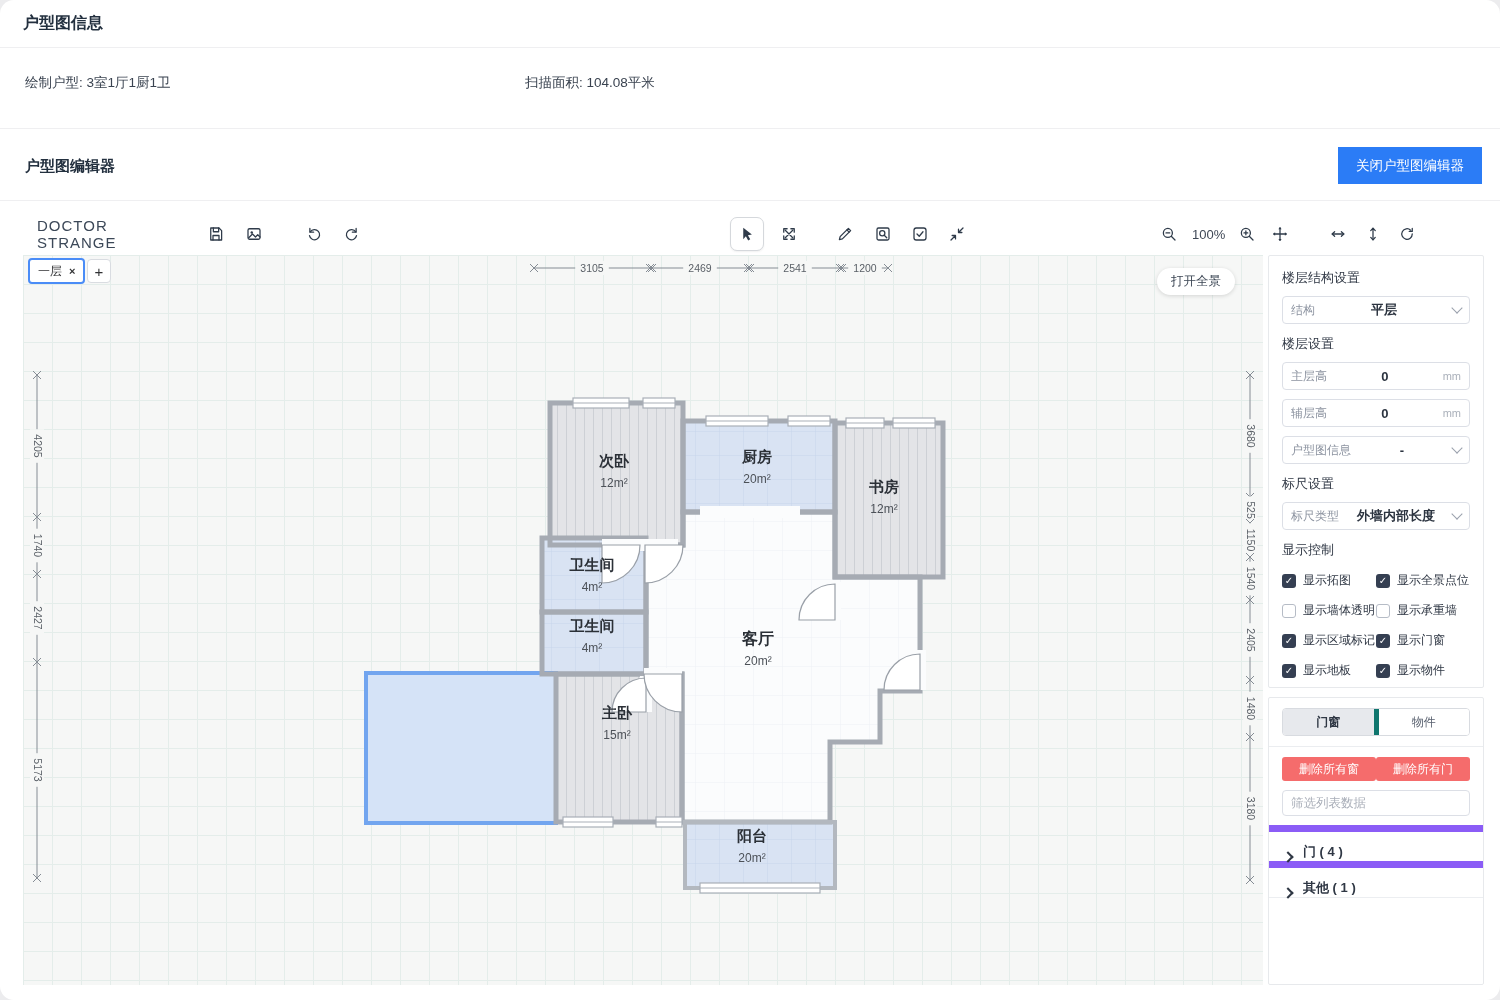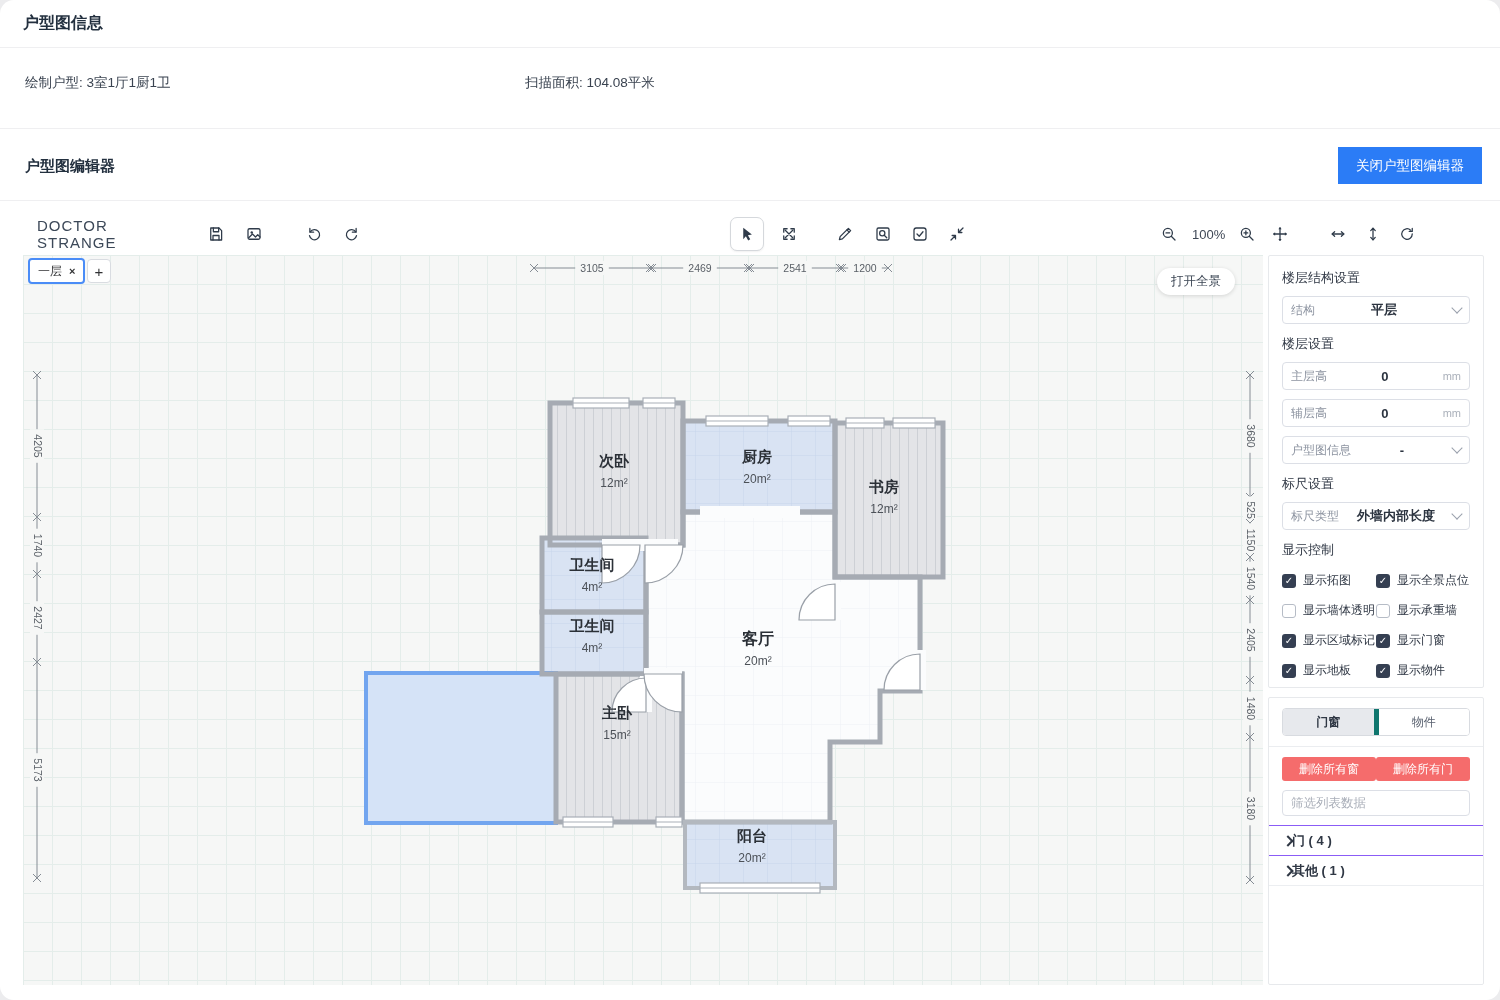--- a/index.html
+++ b/index.html
@@ -70,22 +70,22 @@
   .ptab{flex:1;display:flex;align-items:center;justify-content:center;font-size:12px;color:#5a6270;background:#fff;cursor:pointer;}
   .ptab.on{background:#e7e9ed;color:#2f3744;font-weight:bold;}
   .ptab + .ptab{border-left:5px solid #0f766e;}
   .wide-sep{height:1px;background:#ebedf0;margin:10px -13px 0;}
   .delrow{display:flex;gap:0;margin-top:10px;}
   .delbtn{flex:1;height:24px;background:#f56c6c;color:#fff;border:none;border-radius:3px;font-size:12px;cursor:pointer;}
   .filter{margin-top:9px;height:26px;border:1px solid #dcdfe6;border-radius:4px;width:100%;box-sizing:border-box;
           padding:0 8px;font-size:12.5px;color:#303133;}
   .filter::placeholder{color:#a9aeb8;}
   #groups{margin-top:9px;}
-  .grp{height:29px;display:flex;align-items:center;font-size:13px;font-weight:bold;color:#2f3744;
-       border-top:1px solid #8b5cf6;margin:0 -13px;padding:0 15px;cursor:pointer;}
+  .grp{height:29px;display:flex;align-items:flex-end;gap:11px;font-size:13px;font-weight:bold;color:#2f3744;
+       border-top:7px solid #8b5cf6;margin:0 -13px;padding:0 15px;cursor:pointer;}
   .grp:last-child{border-bottom:1px solid #eceef1;}
   .gchev{width:6px;height:6px;border-top:2px solid #2f3744;border-right:2px solid #2f3744;transform:rotate(45deg);flex:none;}
 </style>
 </head>
 <body>
 
 <div id="app">
   <div class="page-title">户型图信息</div>
   <div class="divider" style="top:47px"></div>
   <div class="info-item" style="left:25px">绘制户型: 3室1厅1厨1卫</div>

